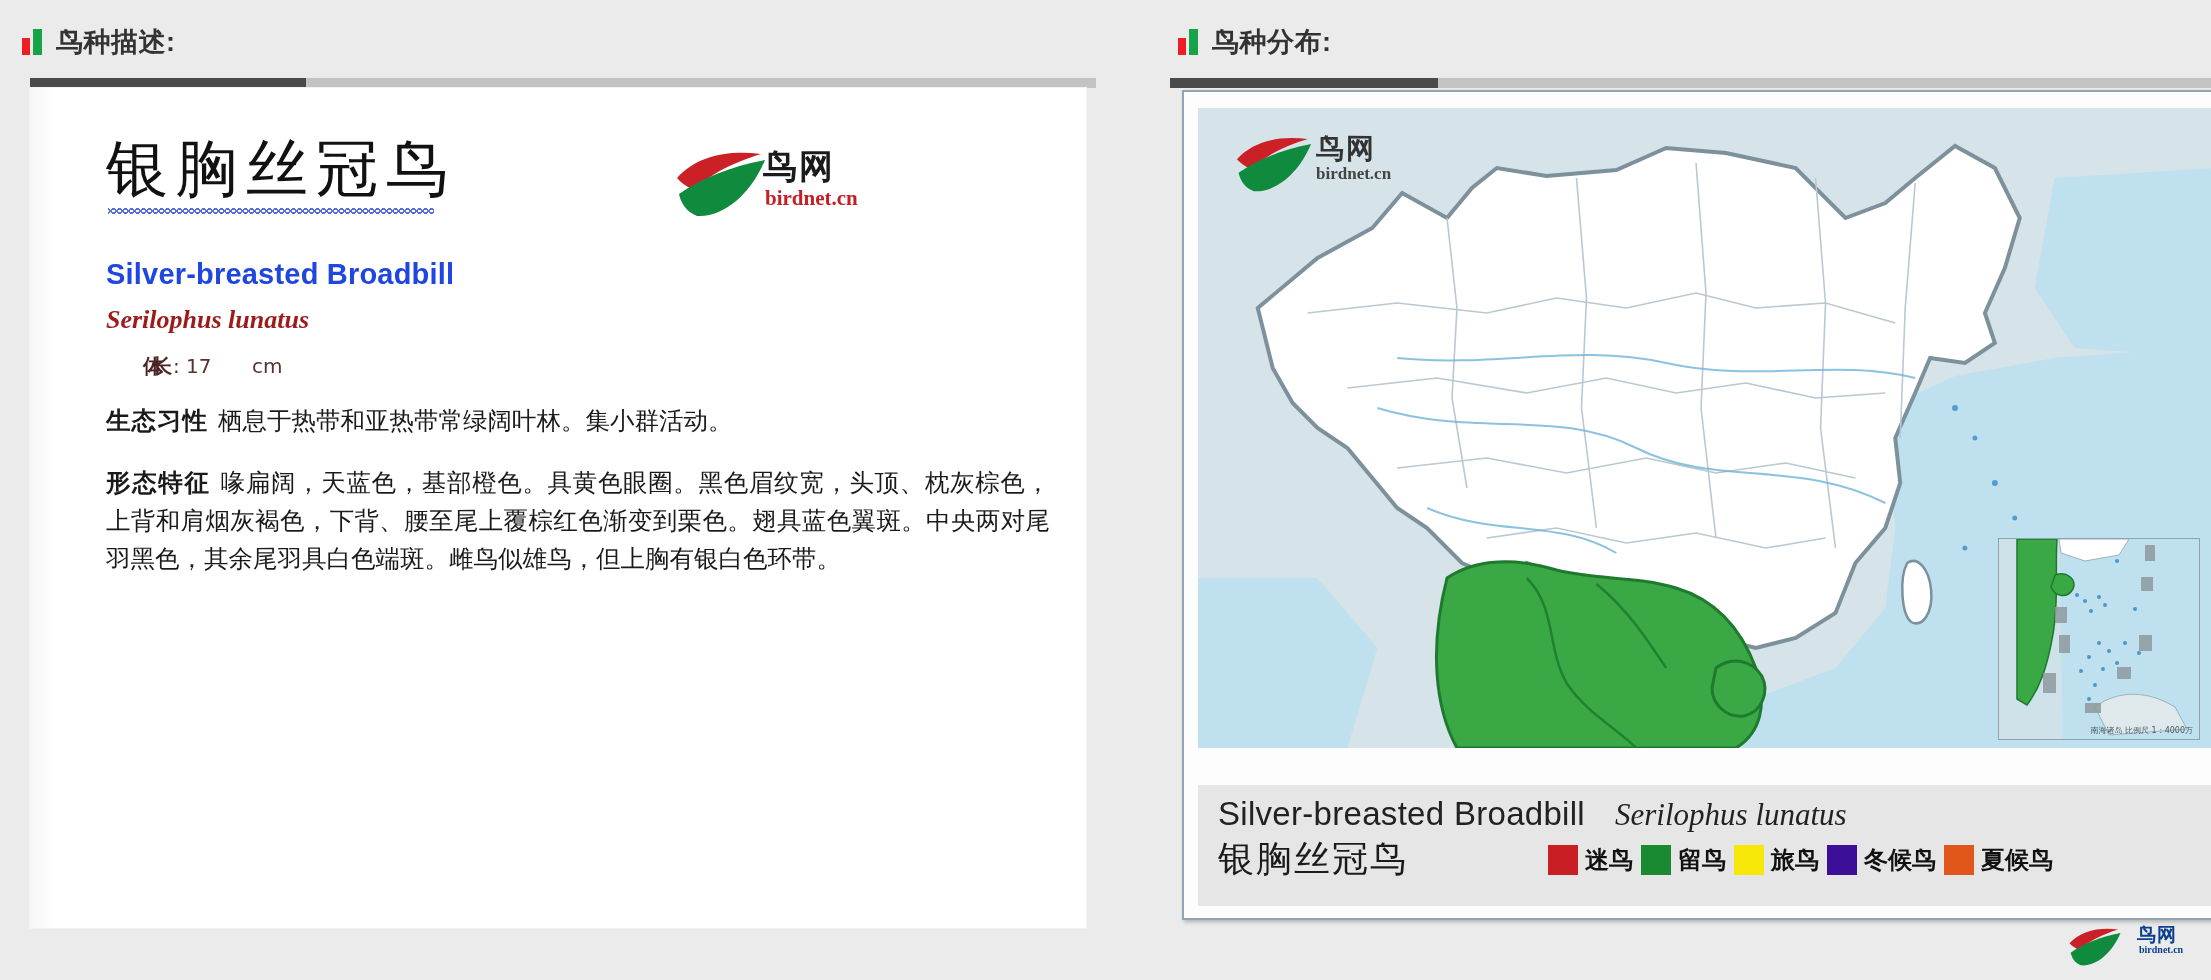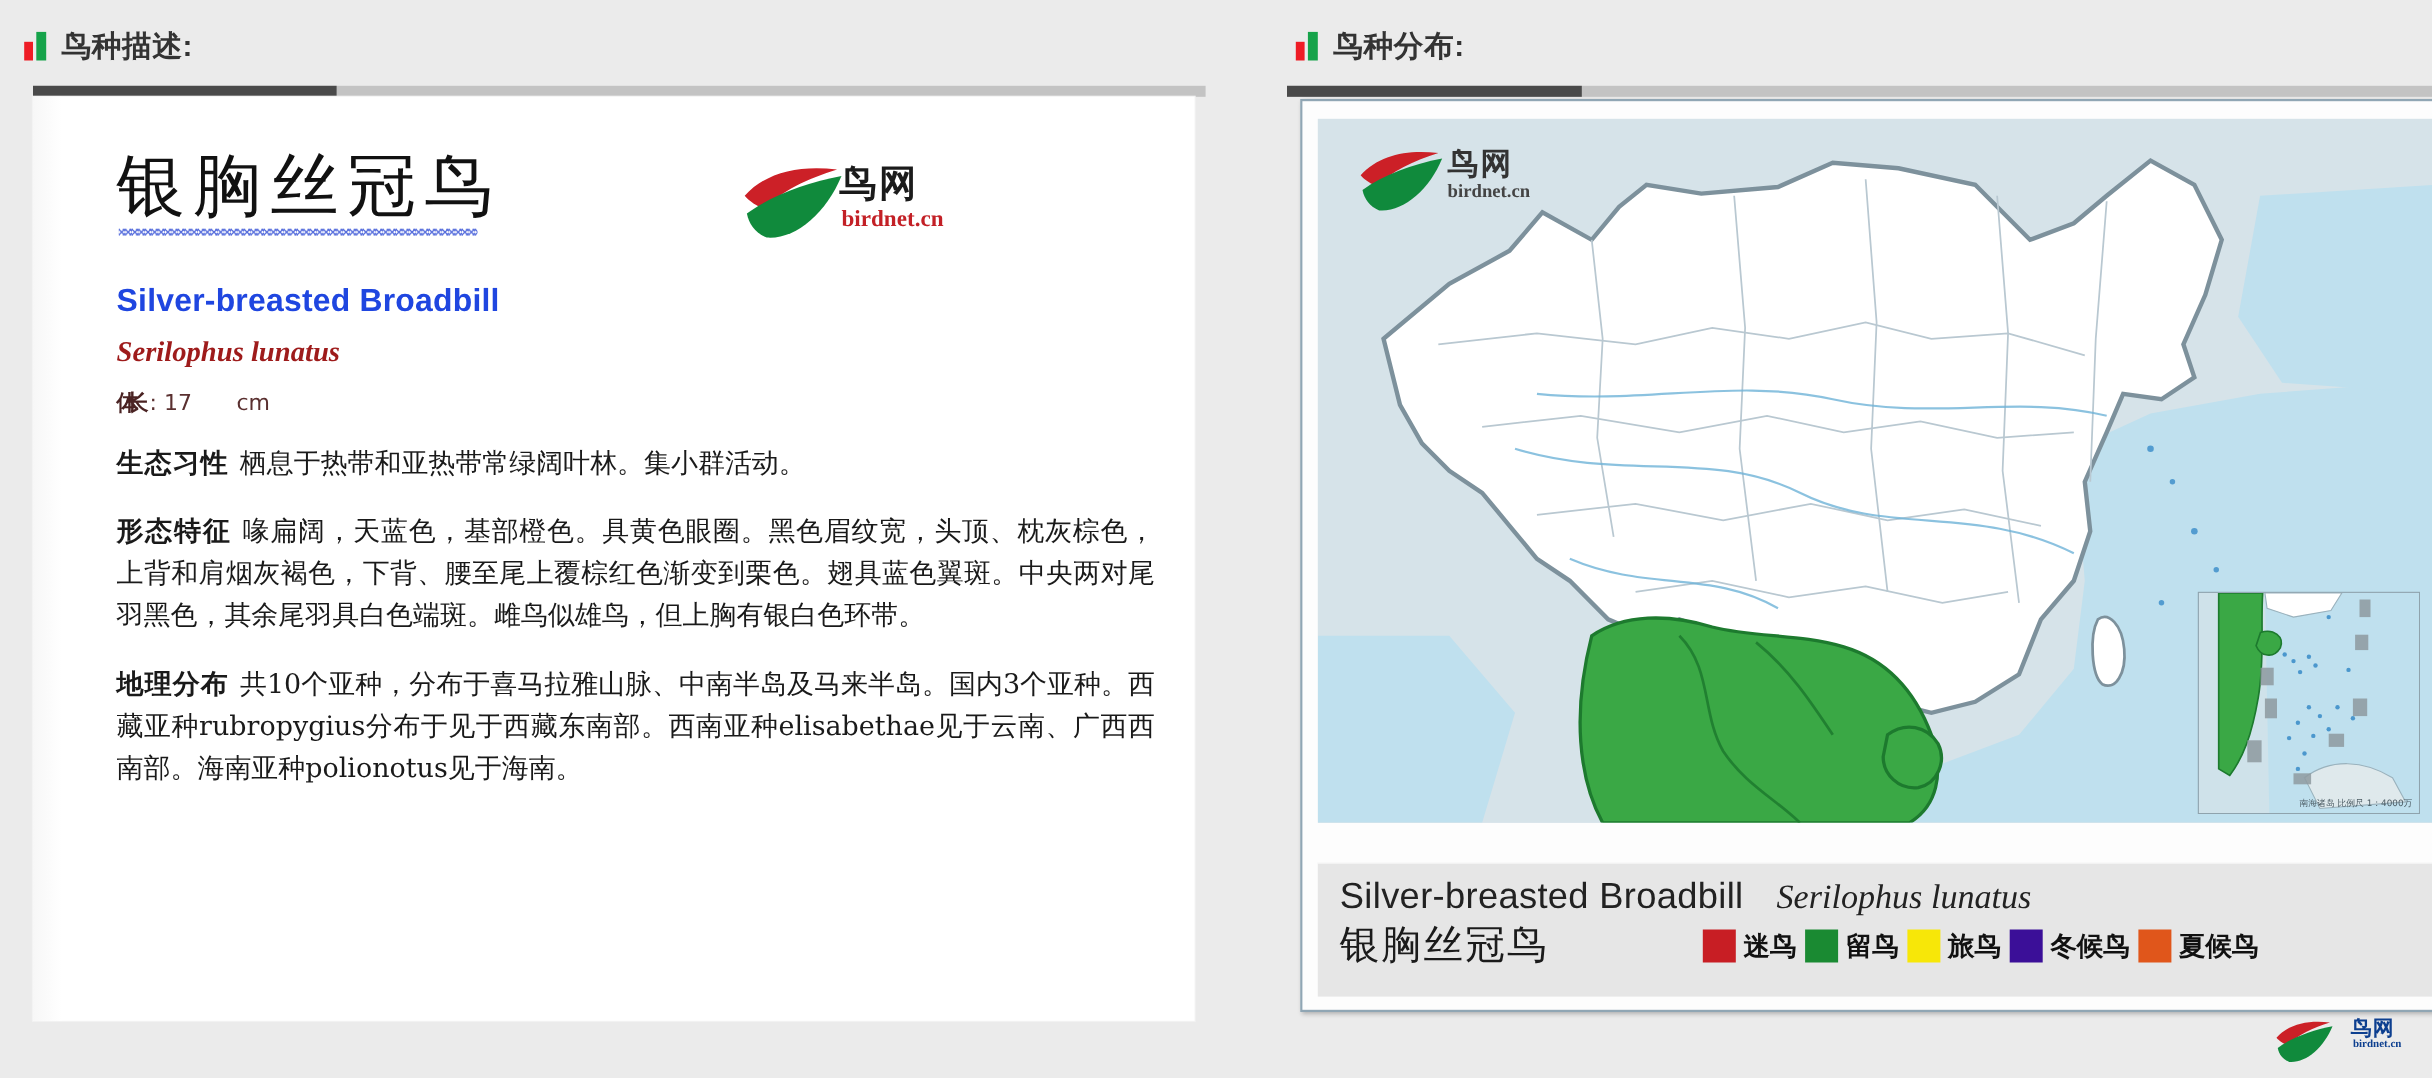--- a/index.html
+++ b/index.html
@@ -166,20 +166,21 @@
     margin-top: 18px;
     font-size: 20px;
     color: #5a3030;
     font-family: "DejaVu Sans", sans-serif;
   }
   #size-line .sz-label {
     font-weight: 700;
     letter-spacing: -11px;
     margin-right: 12px;
     color: #4a2323;
+    margin-left: 37px;
   }
   #size-line .sz-unit { margin-left: 34px; }
 
   .para {
     font-size: 24.5px;
     line-height: 1.55;
     color: #1a1a1a;
     margin-top: 22px;
     font-family: "DejaVu Serif", "Liberation Serif", serif;
     text-align: justify;
@@ -357,23 +358,20 @@
       </div>
 
       <p class="para">
         <span class="lab">生态习性</span><span>栖息于热带和亚热带常绿阔叶林。集小群活动。</span>
       </p>
 
       <p class="para">
         <span class="lab">形态特征</span><span>喙扁阔，天蓝色，基部橙色。具黄色眼圈。黑色眉纹宽，头顶、枕灰棕色，上背和肩烟灰褐色，下背、腰至尾上覆棕红色渐变到栗色。翅具蓝色翼斑。中央两对尾羽黑色，其余尾羽具白色端斑。雌鸟似雄鸟，但上胸有银白色环带。</span>
       </p>
 
-      <p class="para">
-        <span class="lab">地理分布</span><span>共10个亚种，分布于喜马拉雅山脉、中南半岛及马来半岛。国内3个亚种。西藏亚种rubropygius分布于见于西藏东南部。西南亚种elisabethae见于云南、广西西南部。海南亚种polionotus见于海南。</span>
-      </p>
 
 
     </div>
   </div>
 </div>
 
 <div id="right-col">
 
   <div class="panel-header" id="right-header">
     <span class="hdr-mark">

